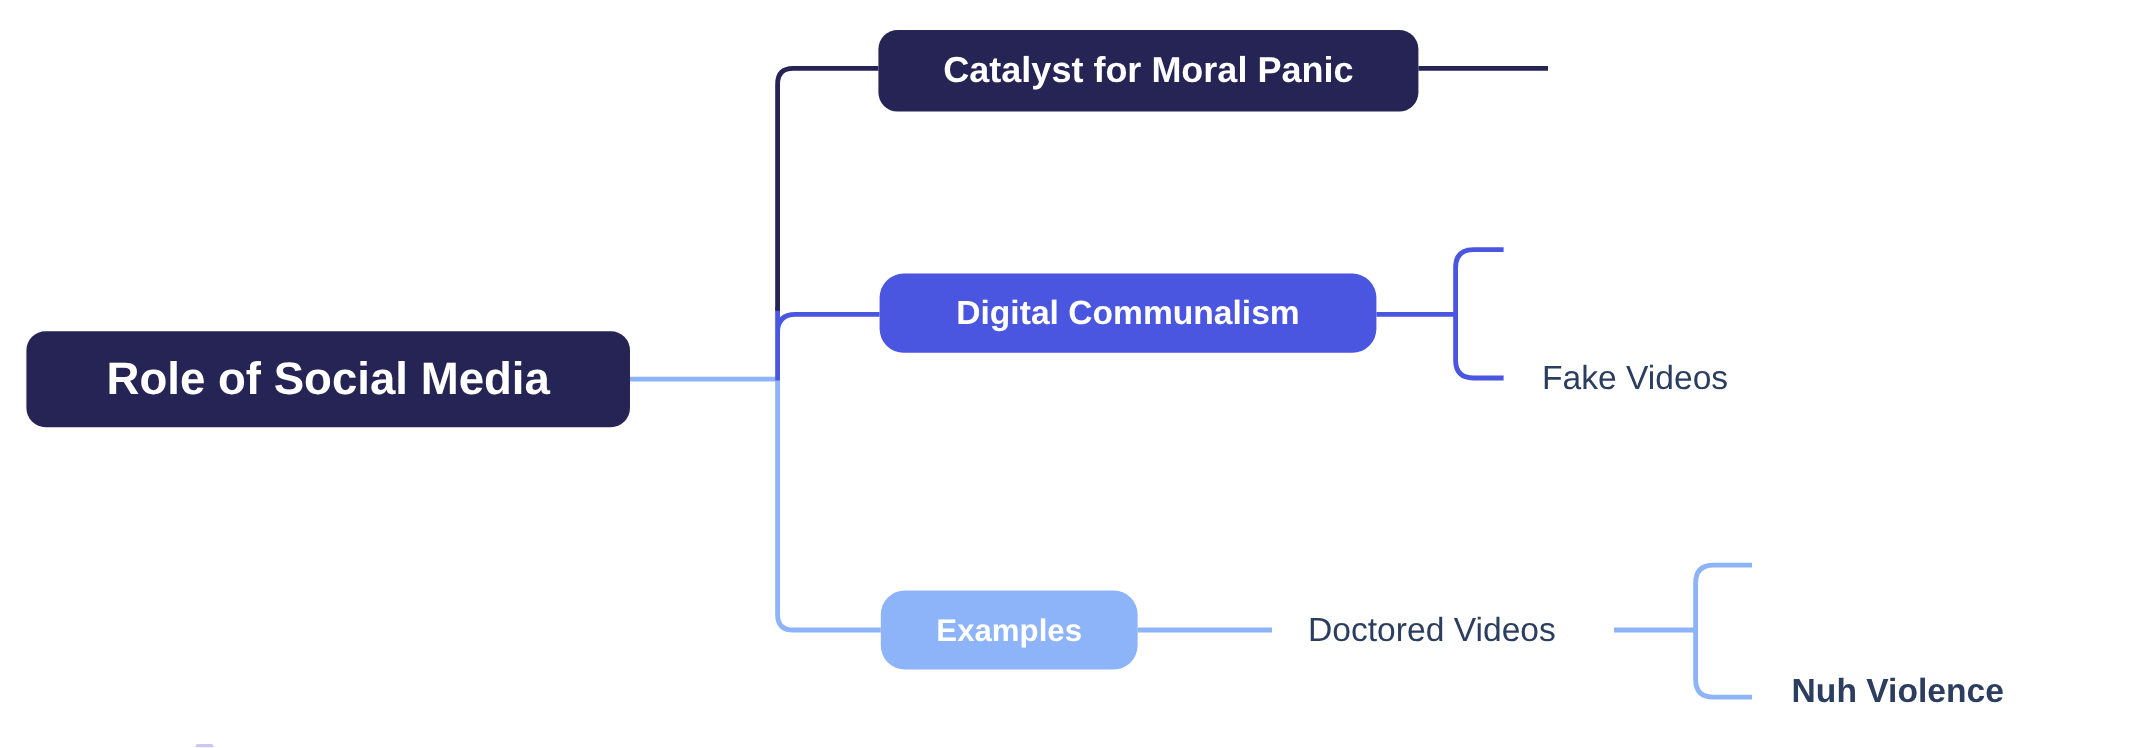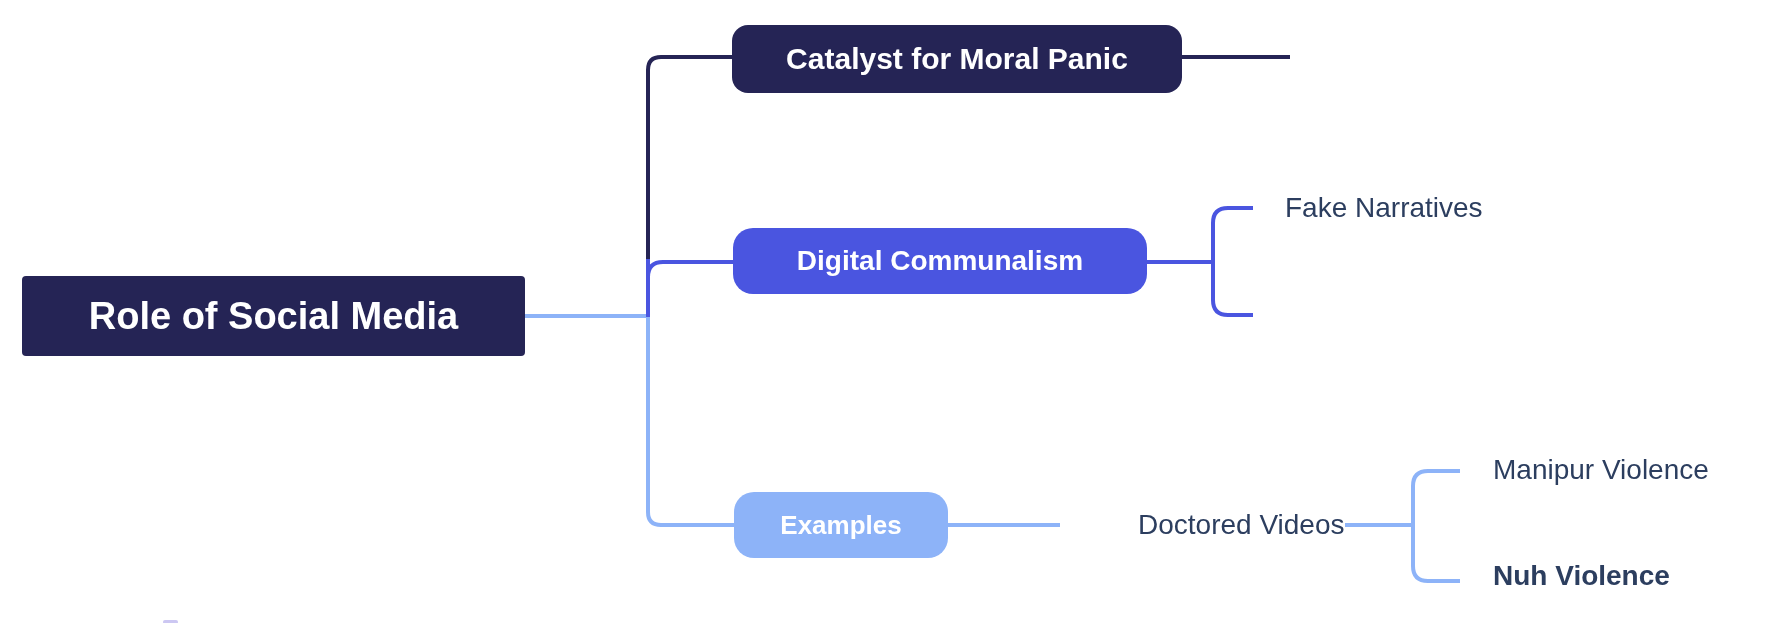--- a/index.html
+++ b/index.html
@@ -39,21 +39,21 @@
     display: flex;
     align-items: center;
     justify-content: center;
     color: var(--node-text);
     font-weight: bold;
     text-align: center;
   }
   .node-root {
     left: 22px; top: 276px; width: 503px; height: 80px;
     background: var(--navy);
-    border-radius: 4px;
+    border-radius: 16px;
     font-size: 38px;
   }
   .node-catalyst {
     left: 732px; top: 25px; width: 450px; height: 68px;
     background: var(--navy);
     border-radius: 16px;
     font-size: 30px;
   }
   .node-digital {
     left: 733px; top: 228px; width: 414px; height: 66px;
@@ -73,21 +73,21 @@
     display: flex;
     align-items: center;
     height: 40px;
     font-size: 28px;
     color: var(--leaf-text);
     white-space: nowrap;
   }
   .leaf-group-polarization { left: 1320px; top: 37px; }
   .leaf-fake-narratives    { left: 1285px; top: 188px; }
   .leaf-fake-videos        { left: 1285px; top: 295px; }
-  .leaf-doctored-videos    { left: 1090px; top: 505px; margin-left: 48px; }
+  .leaf-doctored-videos    { left: 1090px; top: 505px; }
   .leaf-manipur-violence   { left: 1493px; top: 450px; }
   .leaf-nuh-violence       { left: 1493px; top: 556px; font-weight: bold; }
 
   .clipped-artifact {
     position: absolute;
     left: 163px; top: 620px;
     width: 15px; height: 4px;
     background: #CCC7F2;
     border-radius: 2px;
   }
@@ -120,24 +120,23 @@
 
   <div class="node node-digital">
     <span>Digital Communalism</span>
   </div>
 
   <div class="node node-examples">
     <span>Examples</span>
   </div>
 
 
-  <div class="leaf leaf-fake-narratives">Fake Narratives</div>
 
+  <div class="leaf leaf-fake-videos">Fake Videos</div>
 
   <div class="leaf leaf-doctored-videos">Doctored Videos</div>
 
-  <div class="leaf leaf-manipur-violence">Manipur Violence</div>
 
   <div class="leaf leaf-nuh-violence">Nuh Violence</div>
 
   <div class="clipped-artifact"></div>
 
 </div>
 
 </body></html>

